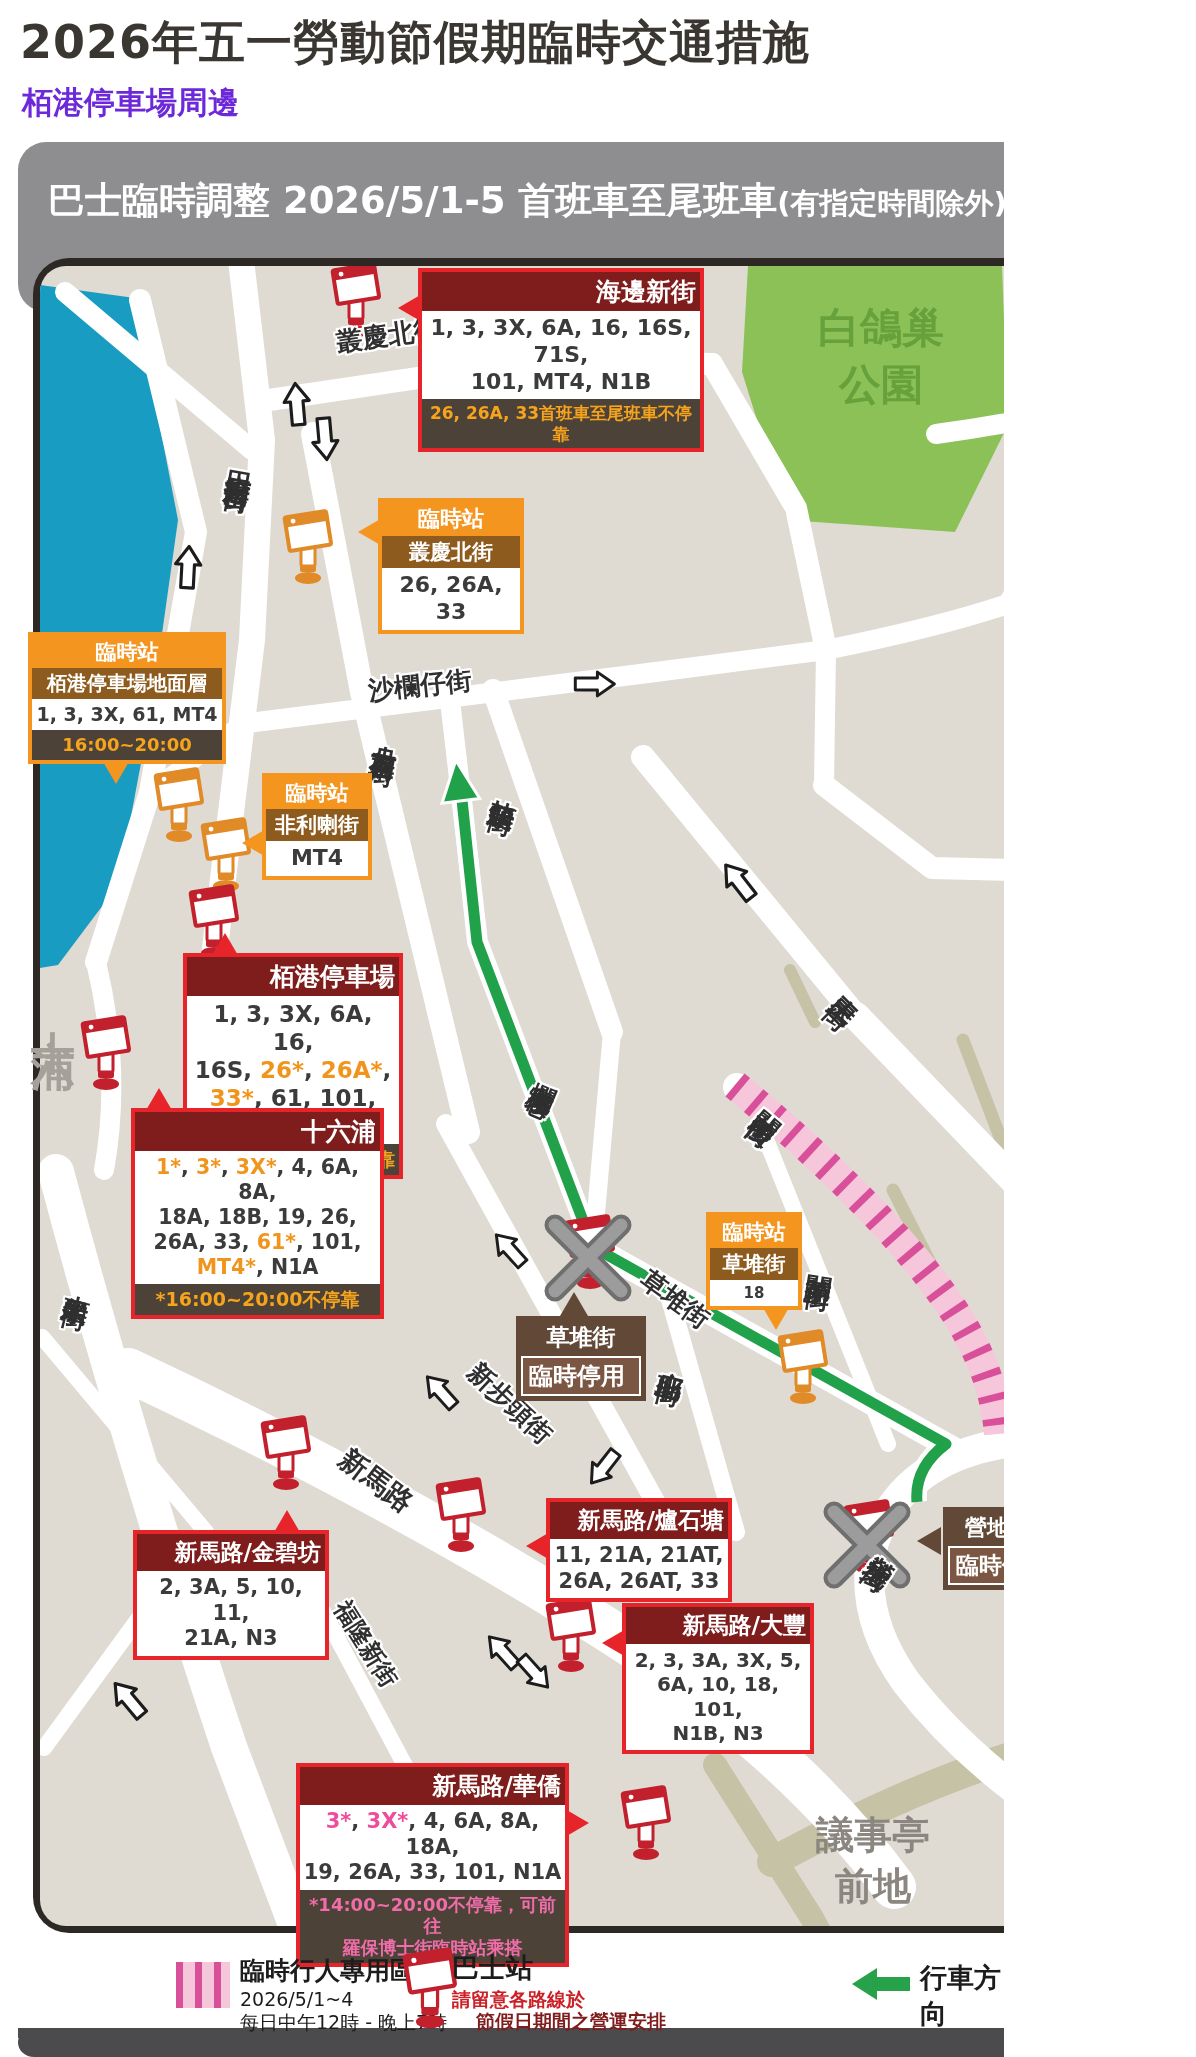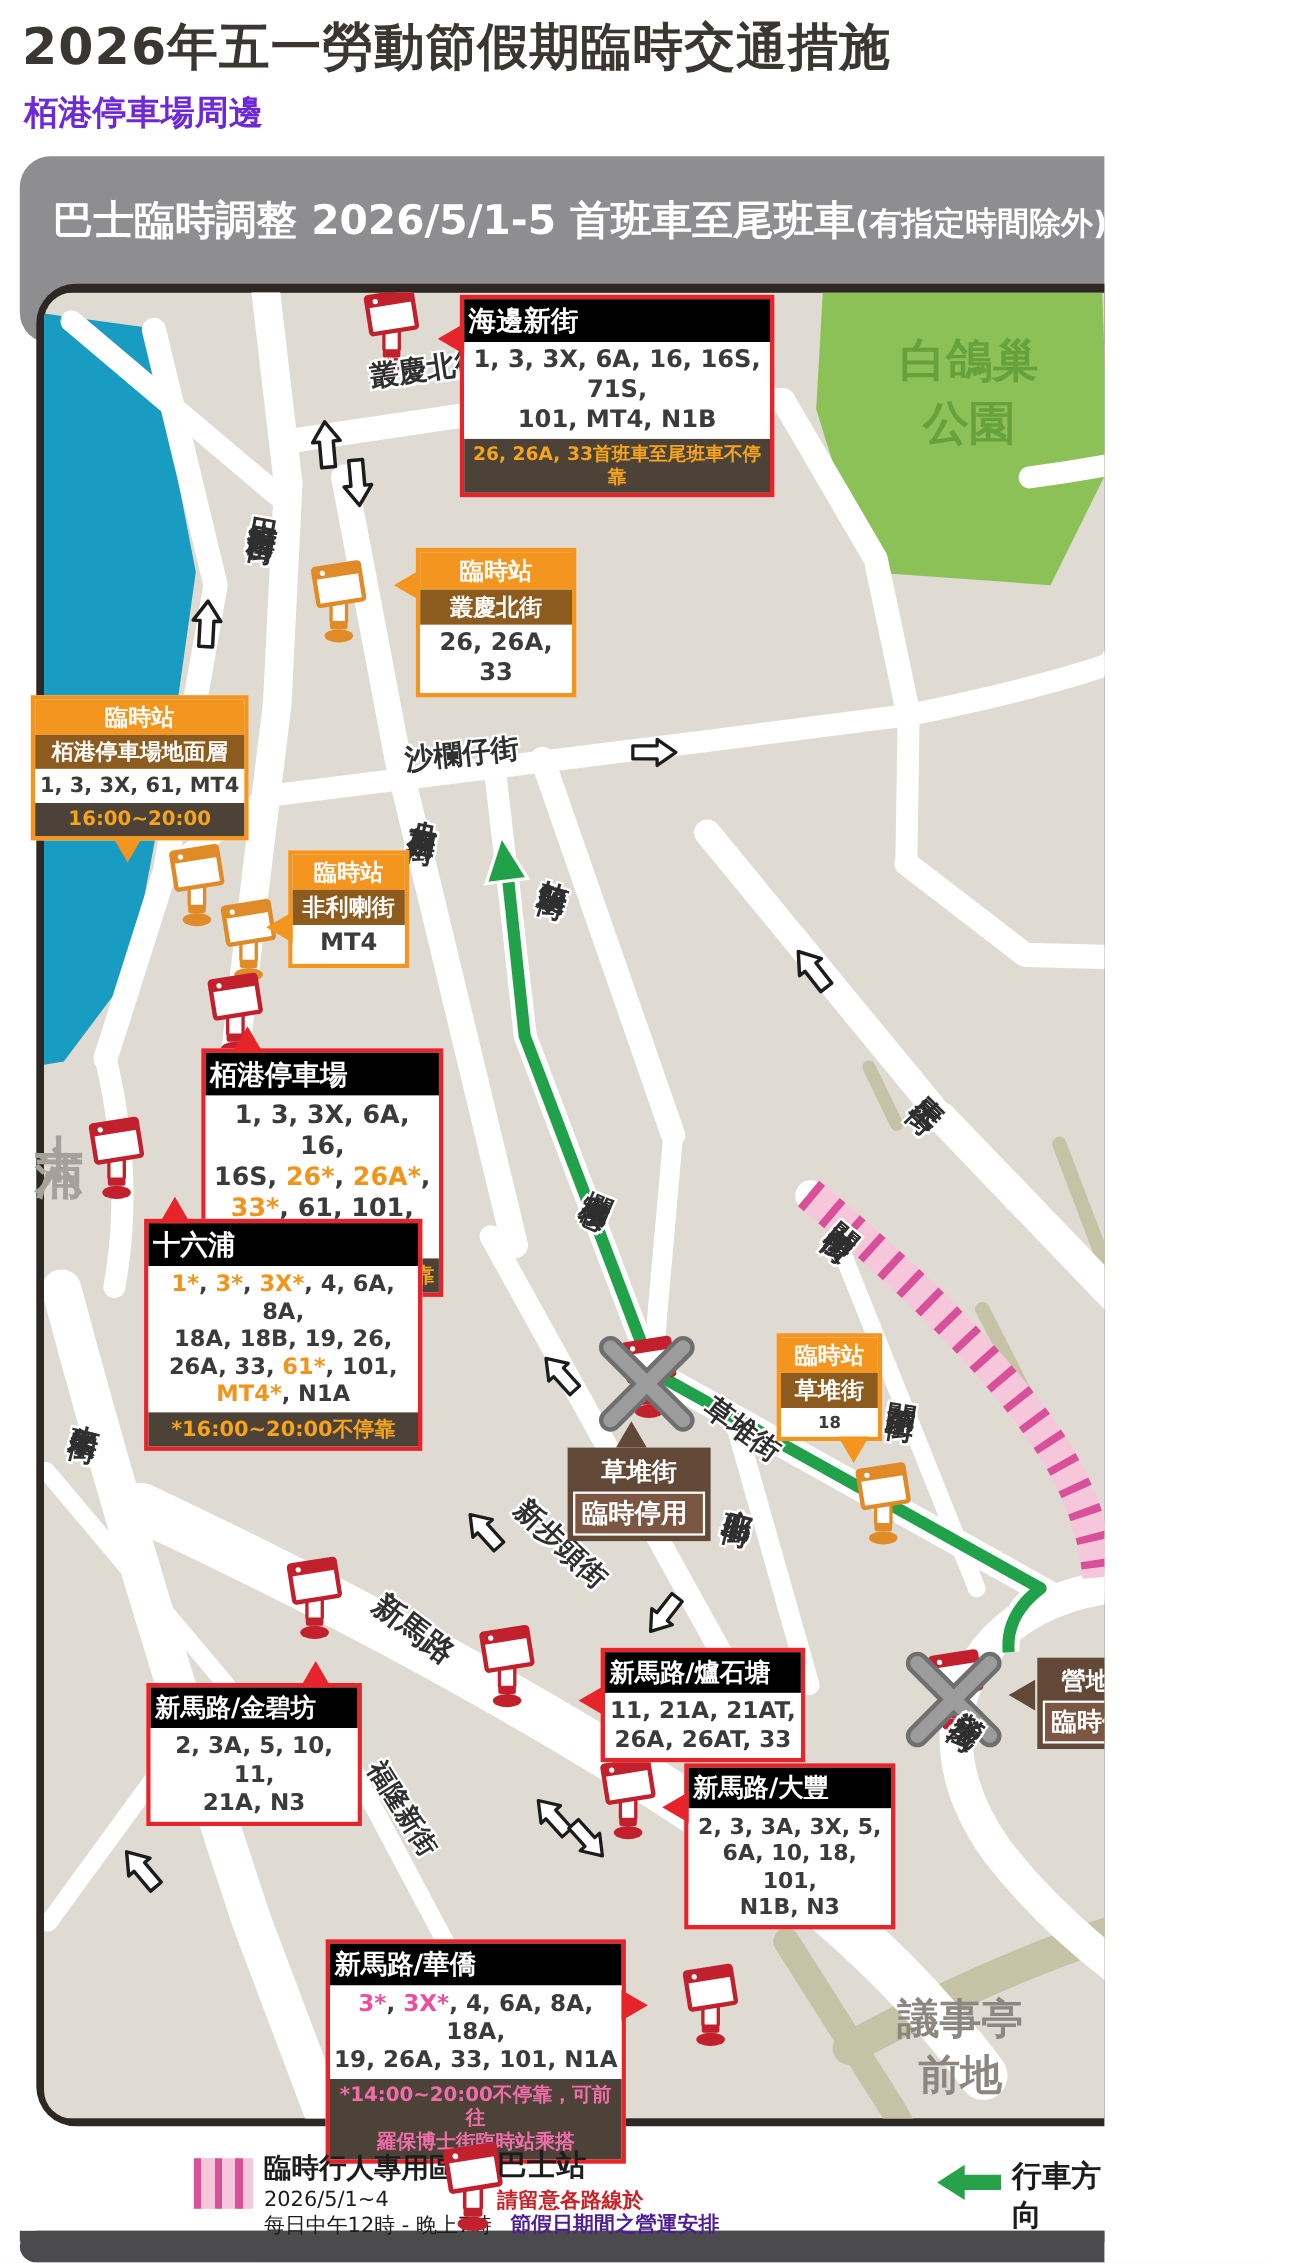--- a/index.html
+++ b/index.html
@@ -15,21 +15,21 @@
   .banner{position:absolute;left:48px;top:176px;z-index:3;color:#fff;font-weight:800;font-size:37px;white-space:nowrap;}
   .banner .note{font-size:29px;font-weight:800;margin-top:46px;}
   
   .slab,.svert{position:absolute;z-index:2;font-weight:700;color:#2f2f2f;font-size:26px;white-space:nowrap;
     text-shadow:-2px 0 0 #fff,2px 0 0 #fff,0 -2px 0 #fff,0 2px 0 #fff,-2px -2px 0 #fff,2px 2px 0 #fff,-2px 2px 0 #fff,2px -2px 0 #fff;}
   .svert{writing-mode:vertical-rl;text-orientation:upright;letter-spacing:3px;}
   .area{position:absolute;z-index:2;font-weight:700;text-align:center;white-space:pre-line;line-height:1.35;}
   
   .bx{position:absolute;z-index:5;}
   .bx-red{border:4px solid #e8242b;background:#fff;}
-  .bx-red .hd{background:#000000;color:#fff;font-weight:700;text-align:left;font-size:24px;padding:3px 4px;}
+  .bx-red .hd{background:#7f1d1d;color:#fff;font-weight:700;text-align:right;font-size:24px;padding:3px 4px;}
   .rt{color:#3b3b3b;font-weight:700;text-align:center;white-space:pre-line;background:#fff;padding:4px 3px;line-height:1.22;}
   .ft{background:#4c4237;color:#f7a41d;font-weight:700;text-align:center;white-space:pre-line;padding:4px 2px;line-height:1.2;}
   .ft-pink{color:#f06daa;}
   .bx-org{border:4px solid #f4951f;background:#fff;}
   .bx-org .hd1{background:#f4951f;color:#fff;font-weight:700;text-align:center;font-size:22px;padding:2px;}
   .bx-org .hd2{background:#8d5b1d;color:#fff;font-weight:700;text-align:center;font-size:21px;padding:2px;}
   .bx-brown{background:#614837;padding:5px;}
   .bx-brown .hd{color:#fff;font-weight:700;text-align:center;font-size:23px;padding:1px 2px 3px;}
   .bx-brown .st{border:2px solid #fff;background:#7b5743;color:#fff;font-weight:700;text-align:left;font-size:24px;padding:2px 6px;}
   .seg-d{color:#3b3b3b;} .seg-o{color:#f0941c;} .seg-p{color:#ee4d9b;}
@@ -48,21 +48,21 @@
   .pb.p-up{border-color:transparent transparent #614837 transparent;}
   
   .lg-swatch{position:absolute;left:176px;top:1962px;width:54px;height:46px;z-index:5;
      background:repeating-linear-gradient(90deg,#d8509a 0 7px,#f6c7db 7px 19px);}
   .lg-t1{position:absolute;left:240px;top:1954px;font-size:25px;font-weight:700;color:#1c1c1c;z-index:5;}
   .lg-t2{position:absolute;left:240px;top:1988px;font-size:19px;color:#1c1c1c;z-index:5;}
   .lg-t3{position:absolute;left:240px;top:2010px;font-size:19px;color:#1c1c1c;z-index:5;}
   .lg-bus{position:absolute;left:398px;top:1944px;z-index:5;}
   .lg-t4{position:absolute;left:452px;top:1950px;font-size:27px;font-weight:700;color:#1c1c1c;z-index:5;}
   .lg-t5{position:absolute;left:452px;top:1987px;font-size:19px;font-weight:700;color:#cc2027;z-index:5;}
-  .lg-t6{position:absolute;left:464px;top:2009px;font-size:19px;font-weight:700;color:#4c1d95;z-index:5;}
+  .lg-t6{position:absolute;left:476px;top:2009px;font-size:19px;font-weight:700;color:#7f1d1d;z-index:5;}
   .lg-arr{position:absolute;left:852px;top:1968px;z-index:5;}
   .lg-t7{position:absolute;left:920px;top:1960px;font-size:27px;font-weight:700;color:#1c1c1c;z-index:5;}
   svg{position:absolute;left:0;top:0;z-index:1;}
 </style>
 </head>
 <body>
 
 <div class="poster">
 
   <div class="title">2026年五一勞動節假期臨時交通措施</div>

